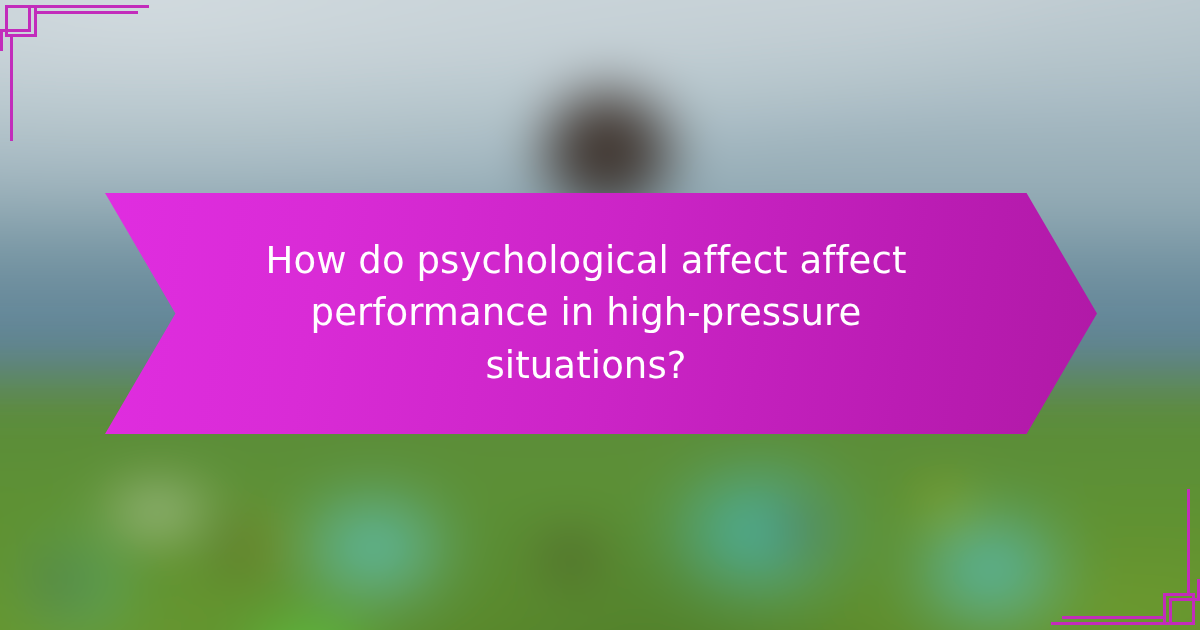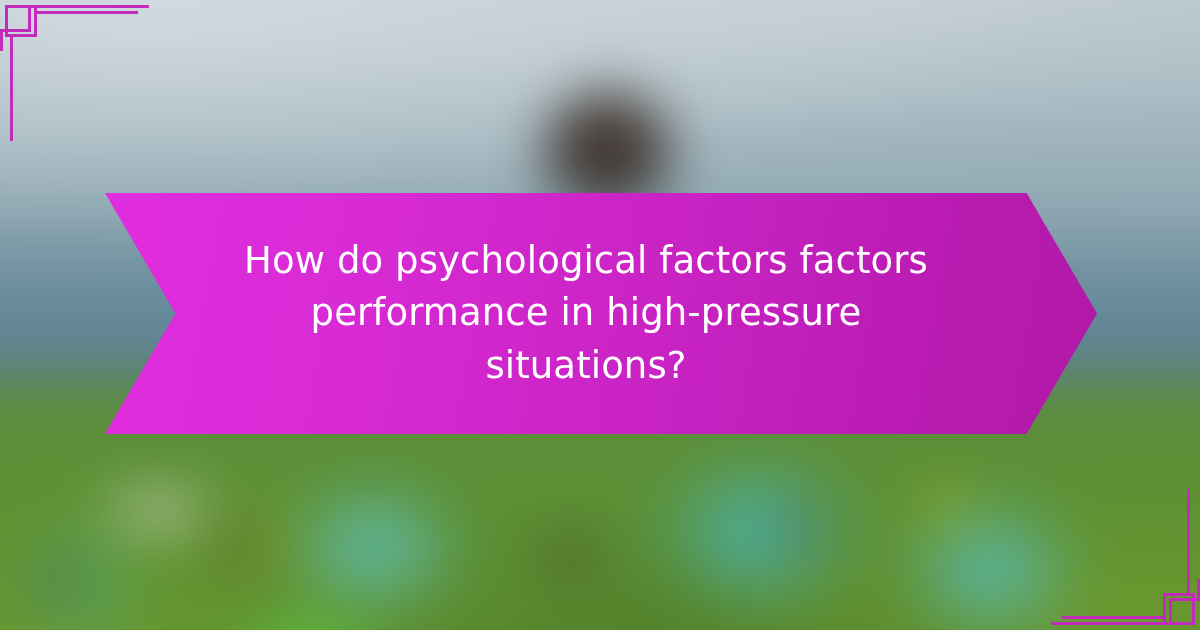--- a/index.html
+++ b/index.html
@@ -151,21 +151,21 @@
       <div class="h1"></div>
       <div class="h2"></div>
       <div class="h3"></div>
       <div class="h4"></div>
       <div class="y1"></div>
       <div class="y2"></div>
     </div>
   </div>
 
   <div id="banner" class="arrow">
-    <div id="banner-text">How do psychological factors factors performance in high-pressure situations?</div>
+    <div id="banner-text">How do psychological affect affect performance in high-pressure situations?</div>
   </div>
 
   <div class="orn" id="orn-tl">
     <span class="sq"></span>
     <span class="hz-a"></span>
     <span class="vt-a"></span>
     <span class="hz-b"></span>
     <span class="hz-c"></span>
     <span class="vt-b"></span>
     <span class="vt-c"></span>

